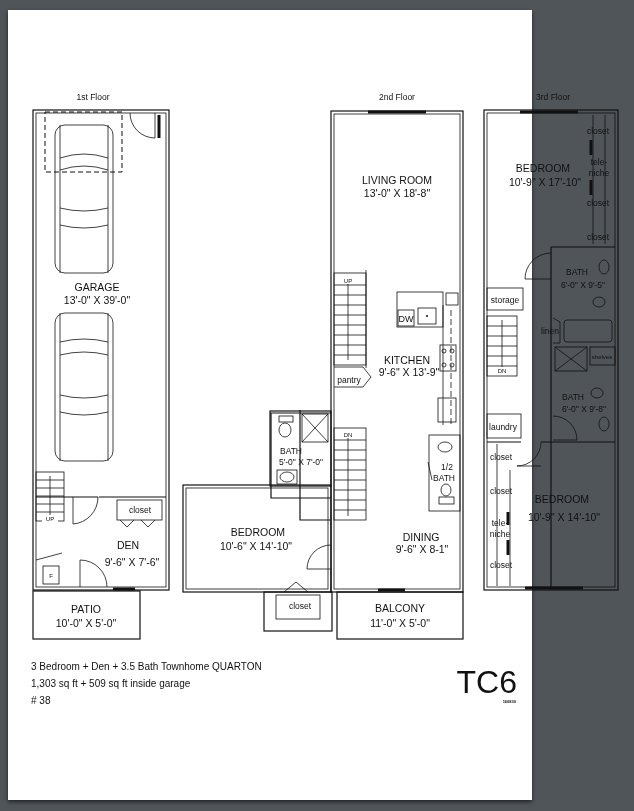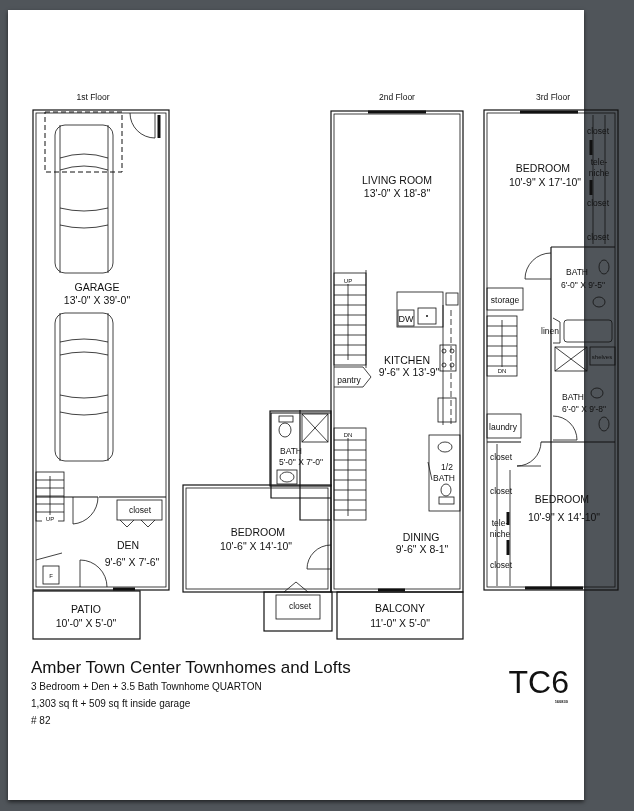--- a/index.html
+++ b/index.html
@@ -1,17 +1,17 @@
 <!DOCTYPE html>
 <html><head>
 <meta charset="utf-8">
 <style>
   html, body { margin:0; padding:0; }
   body { width:634px; height:811px; background:#50555a; position:relative; overflow:hidden; font-family:"Liberation Sans", sans-serif; }
-  .page { position:absolute; left:8px; top:10px; width:576px; height:790px; background:#ffffff; box-shadow:0 2px 4px rgba(0,0,0,0.6); }
+  .page { position:absolute; left:8px; top:10px; width:524px; height:790px; background:#ffffff; box-shadow:0 2px 4px rgba(0,0,0,0.6); }
   svg.plan { position:absolute; left:0; top:0; }
   svg text { font-family:"Liberation Sans", sans-serif; fill:#111; }
   .wall { fill:none; stroke:#111; stroke-width:1.2; }
   .thin { fill:none; stroke:#111; stroke-width:0.8; }
   .dash { fill:none; stroke:#111; stroke-width:1; stroke-dasharray:5 3; }
   .win { stroke:#111; stroke-width:3; }
   .lbl { font-size:10.5px; text-anchor:middle; }
   .sm { font-size:8.5px; text-anchor:middle; }
   .xs { font-size:6px; text-anchor:middle; }
   .footer { position:absolute; left:23px; top:648px; color:#111; }
@@ -268,20 +268,19 @@
     <text class="sm" x="500" y="537">niche</text>
     <text class="sm" x="501" y="568">closet</text>
     <line class="win" x1="508" y1="512" x2="508" y2="525"></line>
     <line class="win" x1="508" y1="540" x2="508" y2="555"></line>
     <text class="lbl" x="562" y="503">BEDROOM</text>
     <text class="lbl" x="564" y="521">10'-9" X 14'-10"</text>
   </g>
 </svg>
 
 <div class="footer">
-  <div class="f-title">Amber Town Center Townhomes and Lofts</div>
   <div class="f-line">3 Bedroom + Den + 3.5 Bath Townhome QUARTON</div>
   <div class="f-line">1,303 sq ft + 509 sq ft inside garage</div>
-  <div class="f-line"># 82</div>
+  <div class="f-line"># 38</div>
 </div>
 <div class="code">TC6</div>
 <div class="code-sub">160830</div>
 </div>
 
 </body></html>

